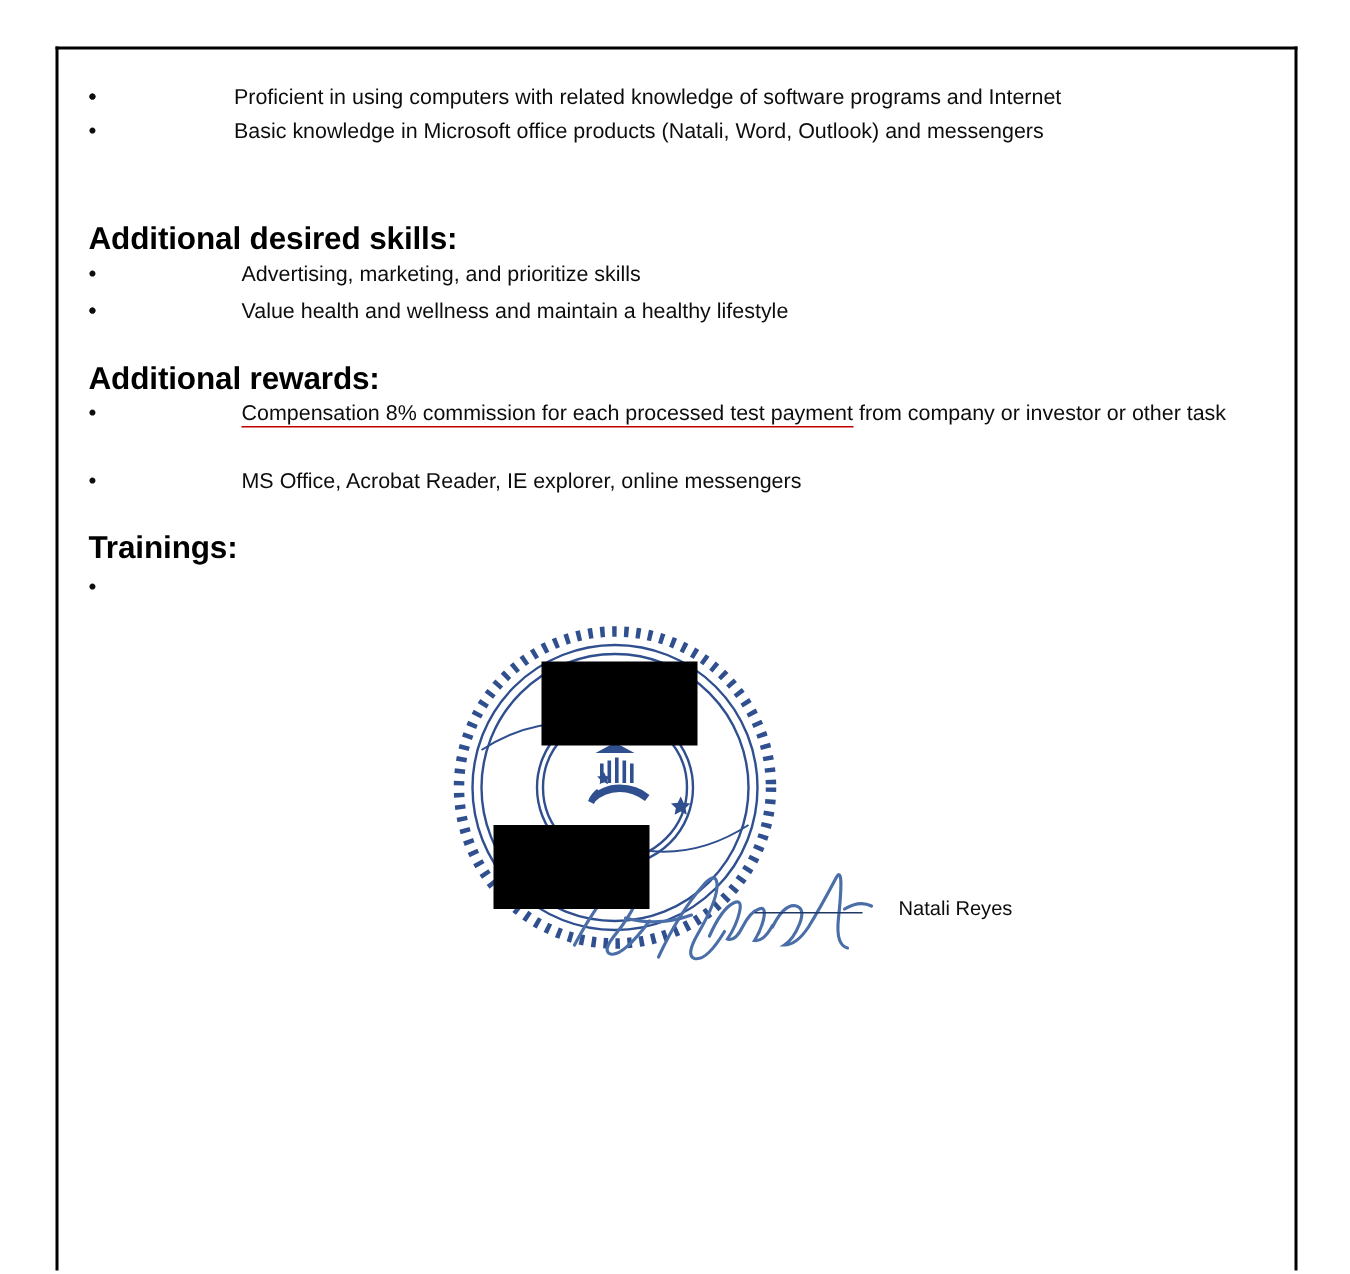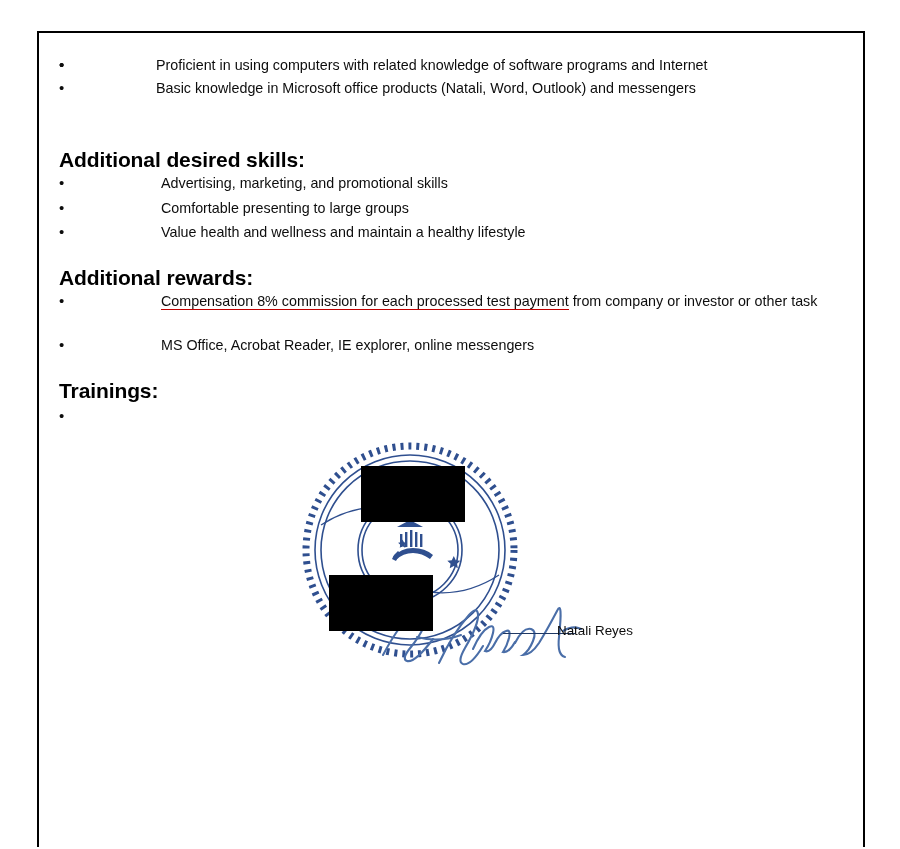--- a/index.html
+++ b/index.html
@@ -126,21 +126,21 @@
 
   .sigscript {
     position: absolute;
     left: 318px;
     top: 138px;
     width: 240px;
     height: 100px;
   }
   .signame {
     position: absolute;
-    left: 498px;
+    left: 540px;
     top: 184px;
     font-size: 13.4px;
     color: #0d0d0d;
   }
   .sigline {
     position: absolute;
     left: 444px;
     top: 194px;
     width: 72px;
     height: 0;
@@ -166,25 +166,24 @@
         <span>Basic knowledge in Microsoft office products (Natali, Word, Outlook) and messengers</span>
       </li>
     </ul>
 
     <div class="sec-gap-lg"></div>
 
     <h2 class="heading">Additional desired skills:</h2>
     <ul class="blist list-std">
       <li>
         <span class="bdot">•</span>
-        <span>Advertising, marketing, and promotional skills</span>
-      </li>
-      <li>
-        <span class="bdot">•</span>
-        <span>Comfortable presenting to large groups</span>
+        <span>Advertising, marketing, and prioritize skills</span>
+      </li>
+      <li>
+        <span class="bdot">•</span>
       </li>
       <li>
         <span class="bdot">•</span>
         <span>Value health and wellness and maintain a healthy lifestyle</span>
       </li>
     </ul>
 
     <div class="sec-gap-md"></div>
 
     <h2 class="heading">Additional rewards:</h2>

